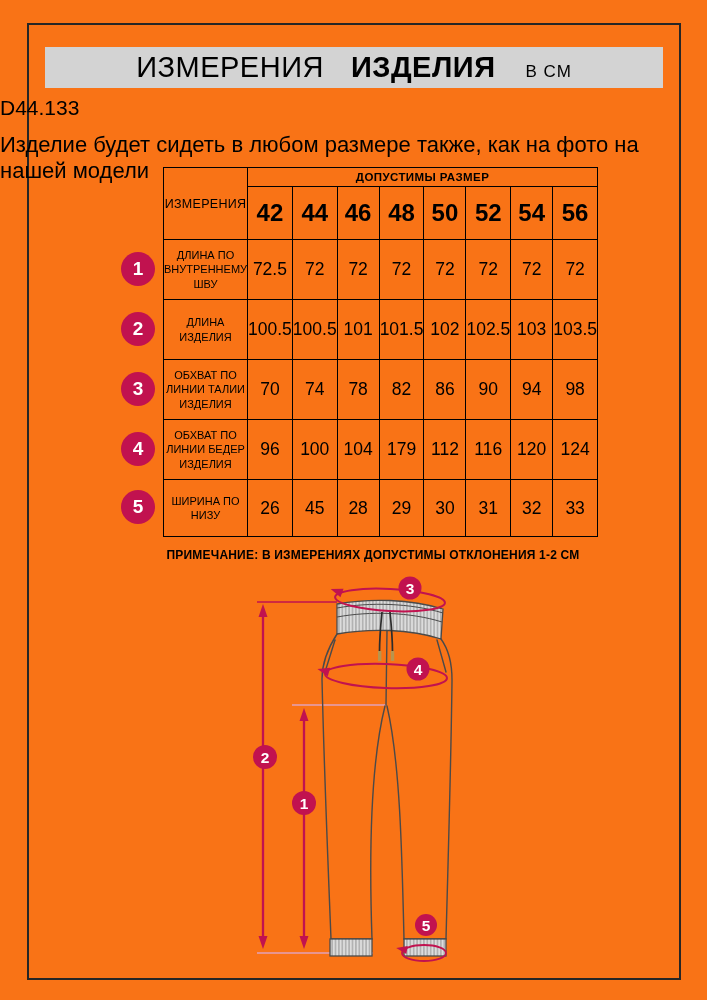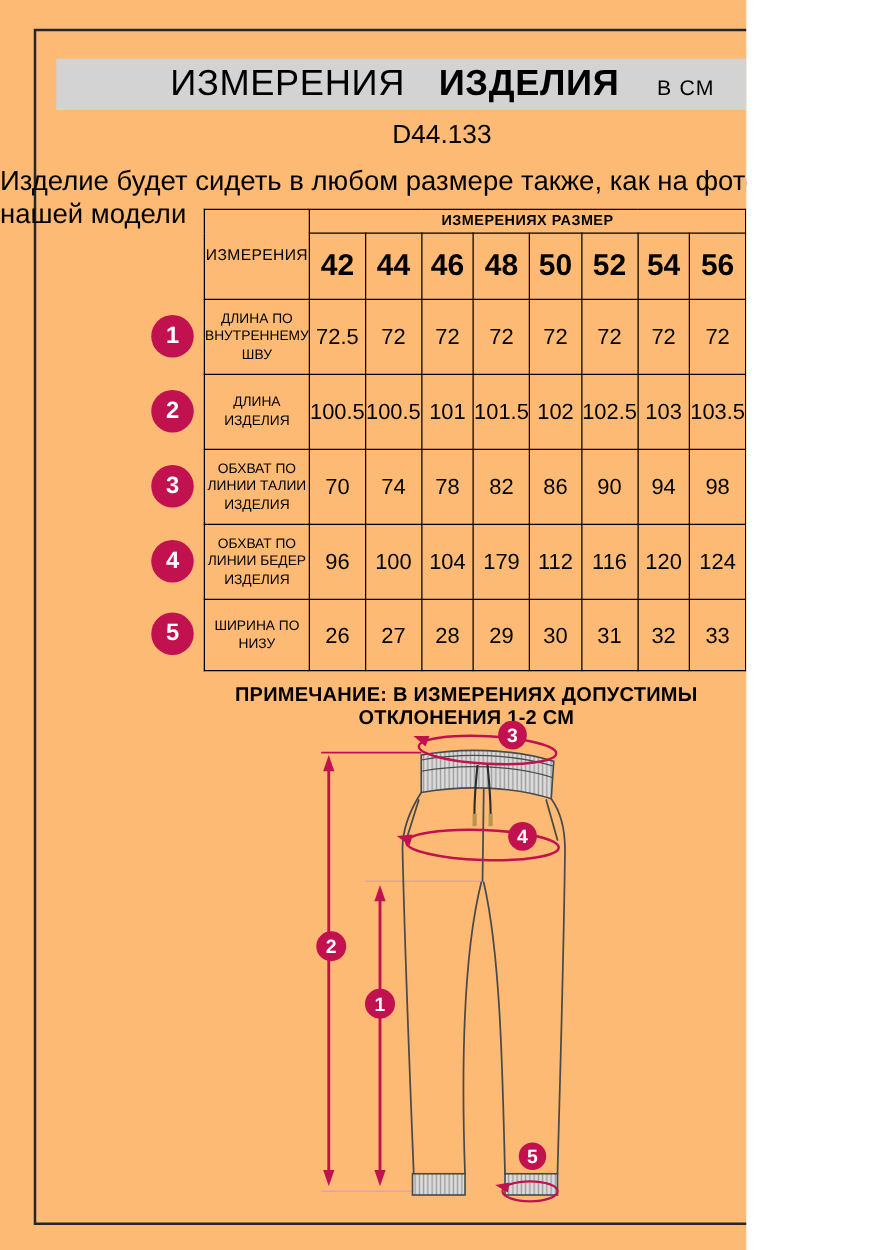--- a/index.html
+++ b/index.html
@@ -1,31 +1,31 @@
 <!DOCTYPE html>
 <html><head>
 <meta charset="utf-8">
 <style>
   html,body { margin:0; padding:0; background:#fff; }
   .page {
-    position:relative; width:597px; height:1000px; background:#fdba74;
+    position:relative; width:707px; height:1000px; background:#f97316;
     font-family:"Liberation Sans","DejaVu Sans",sans-serif; color:#000; overflow:hidden;
   }
   .frame {
     position:absolute; left:27px; top:23px; width:654px; height:957px;
     border:2px solid #262626; box-sizing:border-box;
   }
   .title-bar {
     position:absolute; left:45px; top:47px; width:618px; height:41px;
     background:#d3d3d3; text-align:center; line-height:41px; white-space:nowrap;
   }
   .title-word1 { font-size:29px; letter-spacing:0.5px; }
   .title-word2 { font-size:29px; font-weight:bold; letter-spacing:0.5px; margin-left:27px; }
   .title-units { font-size:17px; letter-spacing:1px; margin-left:30px; font-weight:normal; }
-  .model-code { position:absolute; left:0; top:96px; width:707px; text-align:center; font-size:21px; }
+  .model-code { position:absolute; left:0; top:96px; width:707px; text-align:left; font-size:21px; }
   .fit-note  { position:absolute; left:0; top:132px; width:707px; text-align:left; font-size:22px; }
 
   table.size-table {
     position:absolute; left:163px; top:167px; border-collapse:collapse; table-layout:fixed;
   }
   .size-table td { border:1px solid #000; text-align:center; vertical-align:middle; padding:0; }
   .col-label { width:84px; }
   .col-size  { width:42px; }
   tr.hrow1 { height:19px; }
   tr.hrow2 { height:53px; }
@@ -37,21 +37,21 @@
   .cell-label { font-size:11px; line-height:1.3; padding:0 5px; }
   .cell-value { font-size:17.5px;margin-left:22px; }
 
   .row-badge {
     position:absolute; left:121px; width:34px; height:34px; border-radius:50%;
     background:#c1124f; color:#fff; font-weight:bold; font-size:19px;
     display:flex; align-items:center; justify-content:center;
   }
   .note {
     position:absolute; left:140px; top:548px; width:466px; text-align:center;
-    font-size:16px; font-weight:bold; letter-spacing:0.2px;
+    font-size:12px; font-weight:bold; letter-spacing:0.2px;
   }
   .diagram { position:absolute; left:225px; top:572px; }
   .co-num { font-family:"Liberation Sans","DejaVu Sans",sans-serif; font-size:15.5px; font-weight:bold; fill:#fff; text-anchor:middle; }
   .sketch { stroke:#4a4a4a; stroke-width:1.4; fill:none; stroke-linecap:round; }
   .accent-line { stroke:#c1124f; fill:none; }
   .pale-line { stroke:#e2a0b8; stroke-width:1.3; fill:none; }
 </style>
 </head>
 <body>
 
@@ -73,21 +73,21 @@
         <col class="col-size">
         <col class="col-size">
         <col class="col-size">
         <col class="col-size">
         <col class="col-size">
         <col class="col-size">
     </colgroup>
     <tbody>
         <tr class="hrow1">
       <td rowspan="2" class="cell-measurements">ИЗМЕРЕНИЯ</td>
-      <td colspan="8" class="cell-group">ИЗМЕРЕНИЯХ РАЗМЕР</td>
+      <td colspan="8" class="cell-group">ДОПУСТИМЫ РАЗМЕР</td>
     </tr>
     <tr class="hrow2">
       <td class="cell-size">42</td>
       <td class="cell-size">44</td>
       <td class="cell-size">46</td>
       <td class="cell-size">48</td>
       <td class="cell-size">50</td>
       <td class="cell-size">52</td>
       <td class="cell-size">54</td>
       <td class="cell-size">56</td>
@@ -132,21 +132,21 @@
       <td class="cell-value">104</td>
       <td class="cell-value">179</td>
       <td class="cell-value">112</td>
       <td class="cell-value">116</td>
       <td class="cell-value">120</td>
       <td class="cell-value">124</td>
     </tr>
     <tr class="drow drow-last">
       <td class="cell-label">ШИРИНА ПО НИЗУ</td>
       <td class="cell-value">26</td>
-      <td class="cell-value">27</td>
+      <td class="cell-value">45</td>
       <td class="cell-value">28</td>
       <td class="cell-value">29</td>
       <td class="cell-value">30</td>
       <td class="cell-value">31</td>
       <td class="cell-value">32</td>
       <td class="cell-value">33</td>
     </tr>
   </tbody>
     </table>
 

